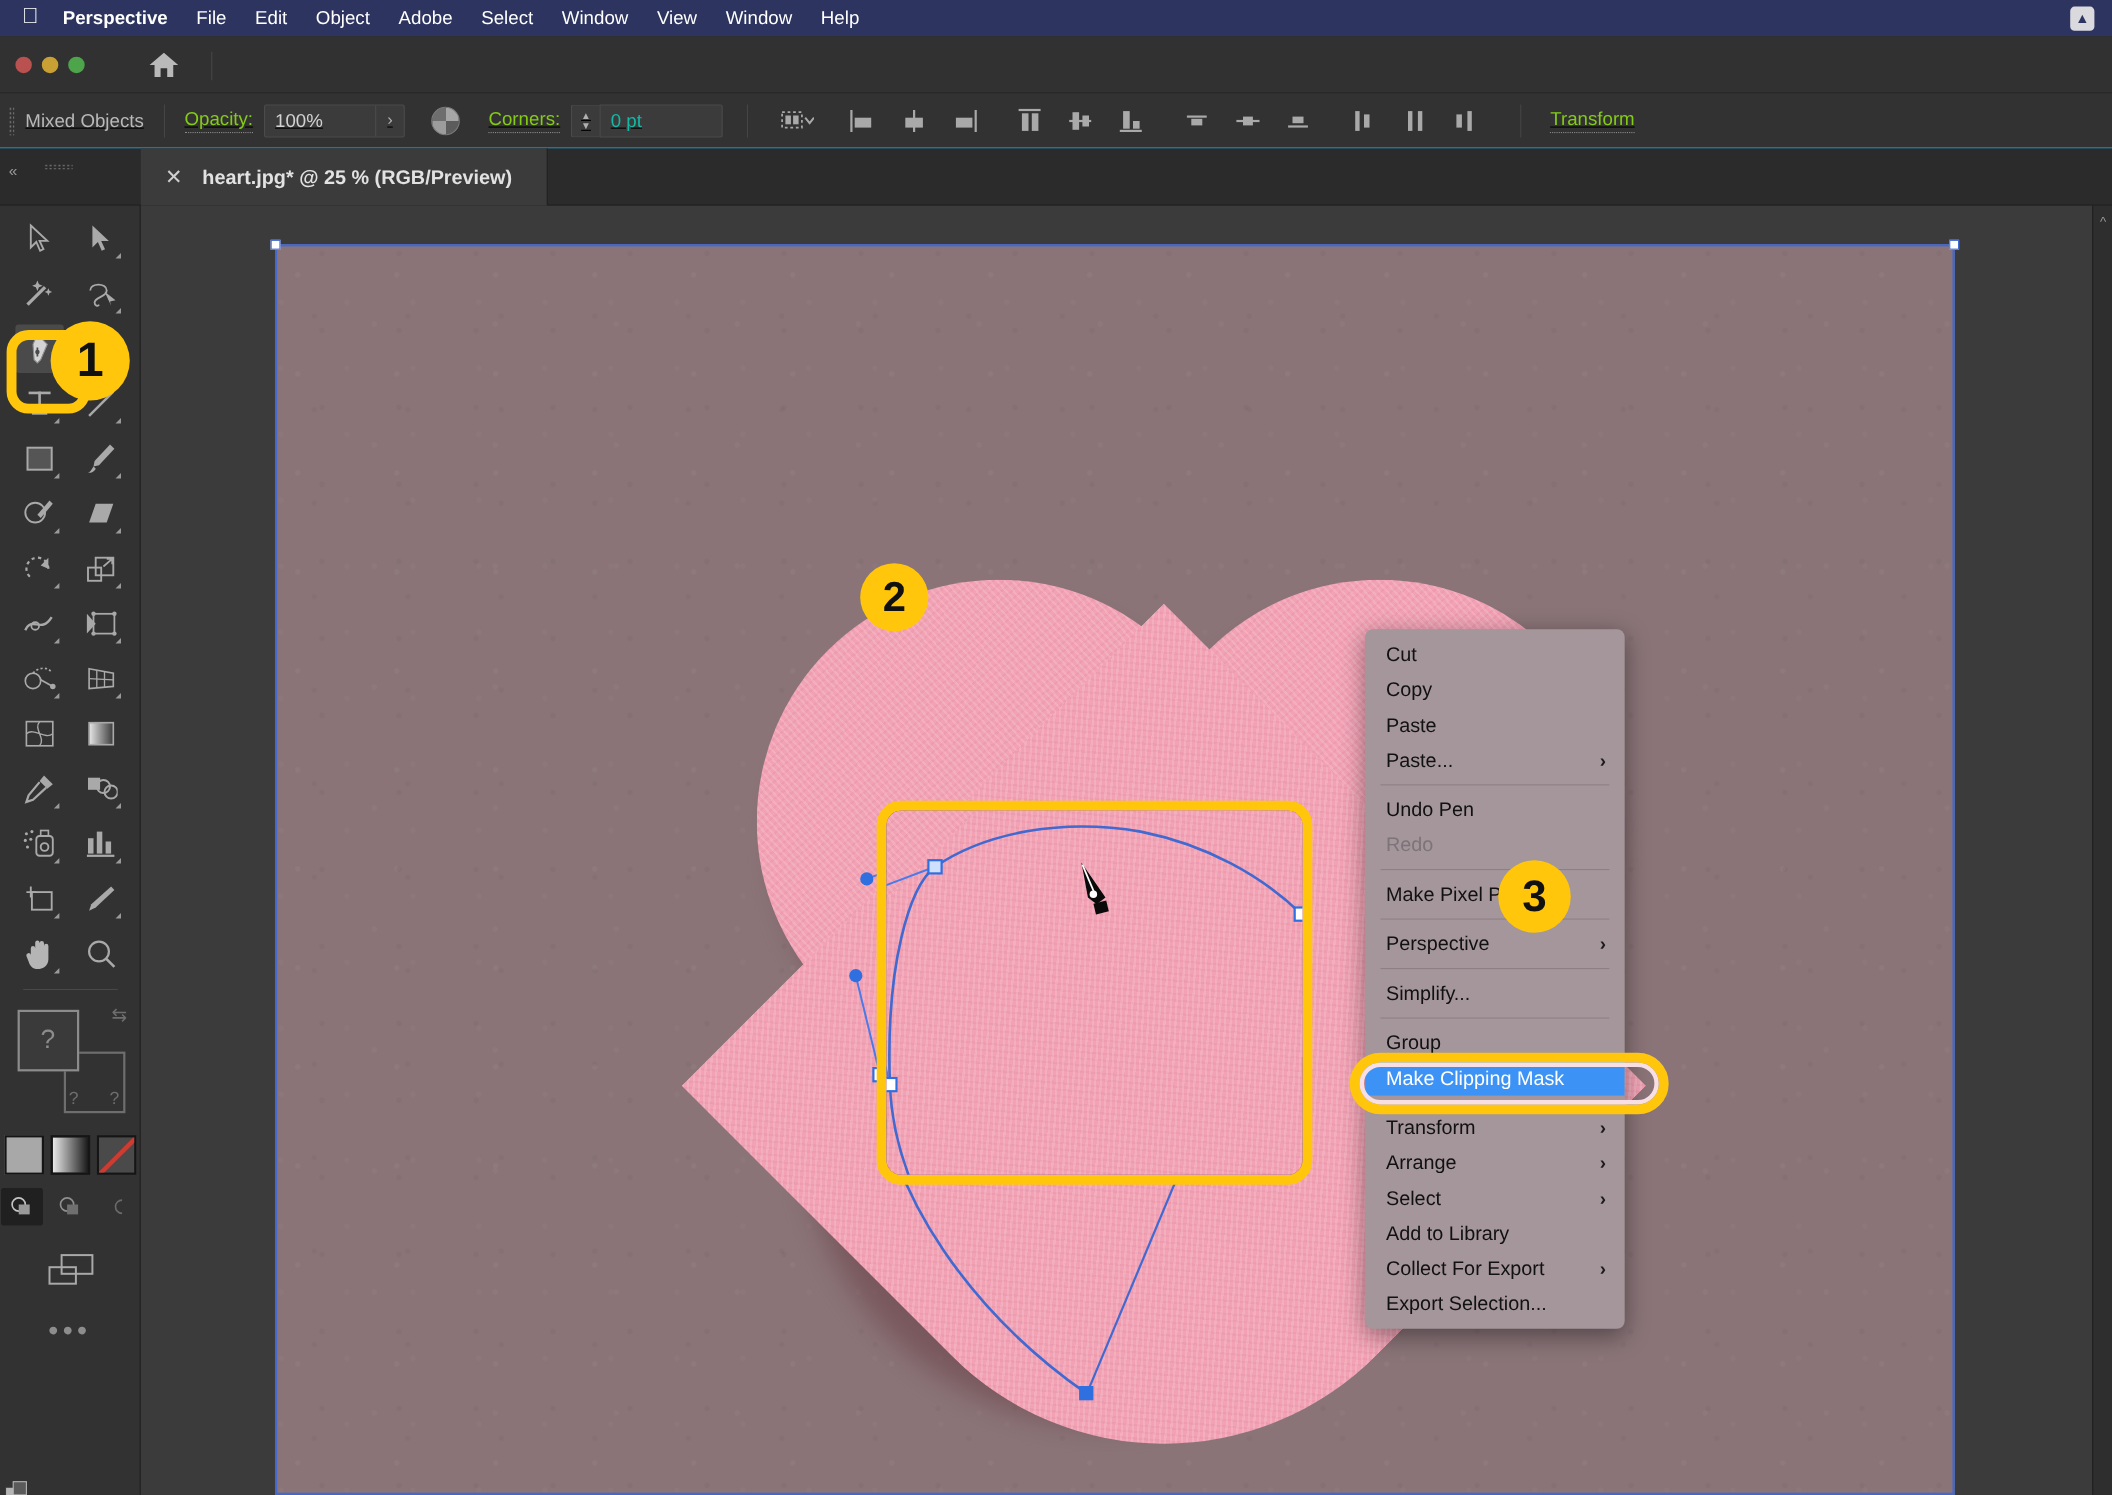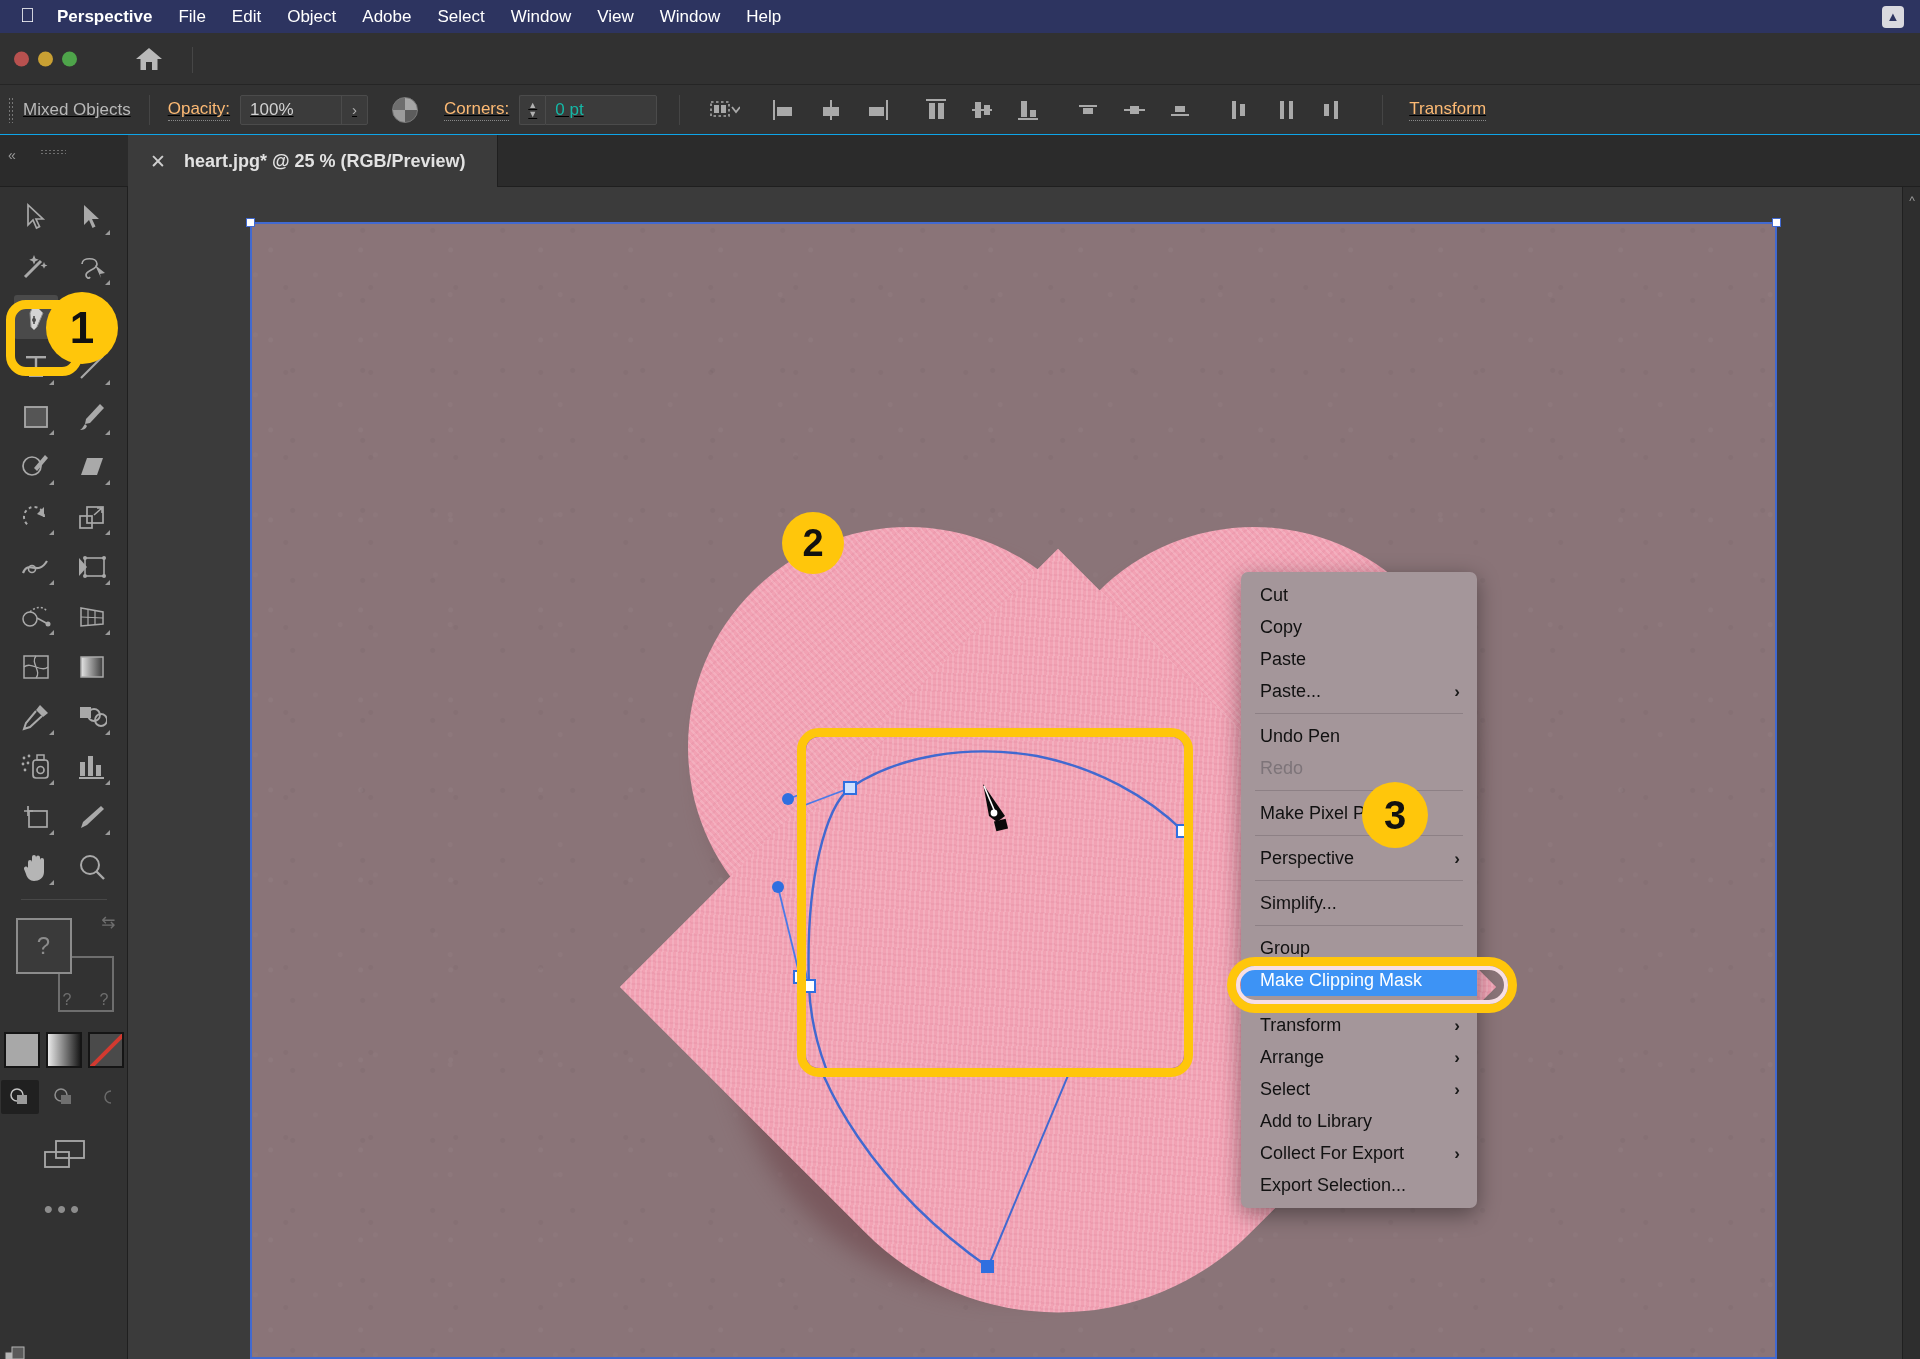--- a/index.html
+++ b/index.html
@@ -83,21 +83,21 @@
     background-image: radial-gradient(circle, #777 0.8px, transparent 1px);
     background-size: 3px 4px;
   }
   #cb-mixed-objects {
     color: #b9b9b9; font-size: 17px; white-space: nowrap;
   }
   #cb-sep-1 {
     width: 1px; height: 30px; background: #454545; margin: 0 18px;
   }
   .cb-label {
-    color: #fdba74; font-size: 17px;
+    color: #84cc16; font-size: 17px;
     border-bottom: 1px dotted #8a8a8a; padding-bottom: 1px;
     white-space: nowrap;
   }
   #opacity-field {
     margin-left: 10px; width: 128px; height: 30px;
     background: #3b3b3b; border: 1px solid #4b4b4b; border-radius: 2px;
     display: flex; align-items: center; justify-content: space-between;
   }
   #opacity-value {
     flex: 1; color: #d2d2d2; font-size: 17px; padding-left: 9px;

